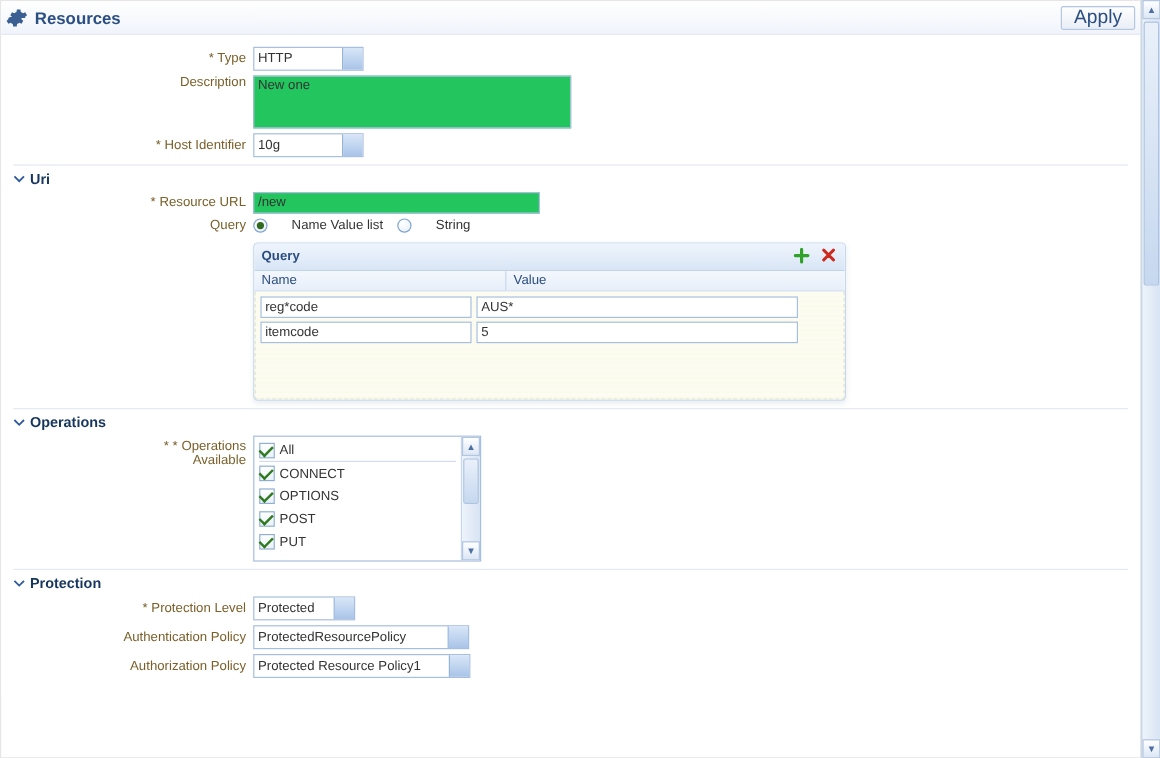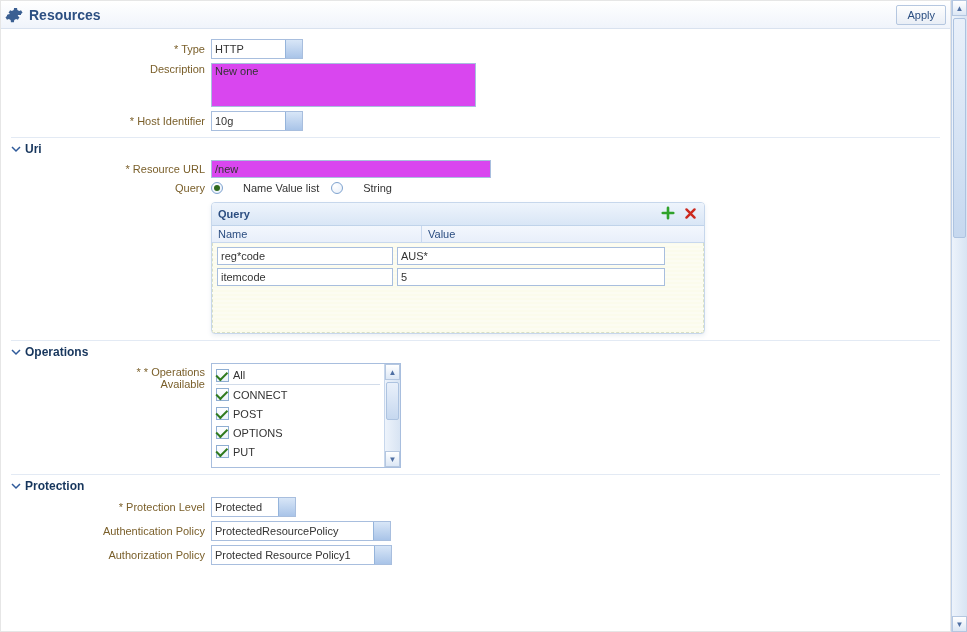--- a/index.html
+++ b/index.html
@@ -16,21 +16,21 @@
     height: 28px;
   }
   .header-left { display: flex; align-items: center; gap: 6px; }
   .header-title { font-size: 14px; font-weight: bold; color: #2c4f82; }
 
   .gear-icon { width: 18px; height: 18px; display: inline-block; }
 
   .apply-btn {
     display: inline-flex; align-items: center;
     height: 20px; padding: 0 10px;
-    font: inherit; font-size: 11px;
+    font: inherit; font-size: 16px;
     background: linear-gradient(#fefefe, #e9eef6);
     border: 1px solid #b5c7e0; border-radius: 2px;
     color: #2c4f82; cursor: pointer;
   }
 
   .page-scrollbar { width: 16px; background: linear-gradient(90deg,#edf3fb,#d8e4f3); border-left: 1px solid #bfd0e8; position: relative; }
   .page-scrollbar .sb-btn {
     position: absolute; left: 0; right: 0; height: 16px;
     display: flex; align-items: center; justify-content: center;
     background: linear-gradient(#ffffff,#dce7f5); border: 1px solid #b5c7e0;
@@ -50,29 +50,29 @@
   .form-label {
     width: 200px; min-width: 200px;
     text-align: right; padding-right: 6px;
     color: #7a5f2a;
   }
   .req::before { content: "* "; color: #7a5f2a; }
 
   select, input[type="text"], textarea {
     font: inherit; font-size: 11px;
     border: 1px solid #a8bede;
-    background: #d946ef; color: #333; padding: 1px 3px;
+    background: #22c55e; color: #333; padding: 1px 3px;
   }
   select { height: 20px; }
   input[type="text"] { height: 18px; }
   textarea { resize: none; }
 
   .select-md { width: 92px; }
   .textarea-desc { width: 265px; height: 44px; }
-  .input-url { width: 280px; }
+  .input-url { width: 239px; }
   .select-wide { width: 180px; }
   .select-wider { width: 181px; }
   .select-sm { width: 85px; }
 
   .select-chev {
     position: relative;
   }
   .select-chev select {
     appearance: none; -webkit-appearance: none; -moz-appearance: none;
     padding-right: 18px;
@@ -318,25 +318,25 @@
             <div class="ops-item bottom-border">
               <span class="cb checked"></span>
               <span>All</span>
             </div>
             <div class="ops-item">
               <span class="cb checked"></span>
               <span>CONNECT</span>
             </div>
             <div class="ops-item">
               <span class="cb checked"></span>
+              <span>OPTIONS</span>
+            </div>
+            <div class="ops-item">
+              <span class="cb checked"></span>
               <span>POST</span>
-            </div>
-            <div class="ops-item">
-              <span class="cb checked"></span>
-              <span>OPTIONS</span>
             </div>
             <div class="ops-item">
               <span class="cb checked"></span>
               <span>PUT</span>
             </div>
           </div>
           <div class="ops-sb">
             <div class="ob ob-up">▲</div>
             <div class="ob-thumb"></div>
             <div class="ob ob-down">▼</div>

